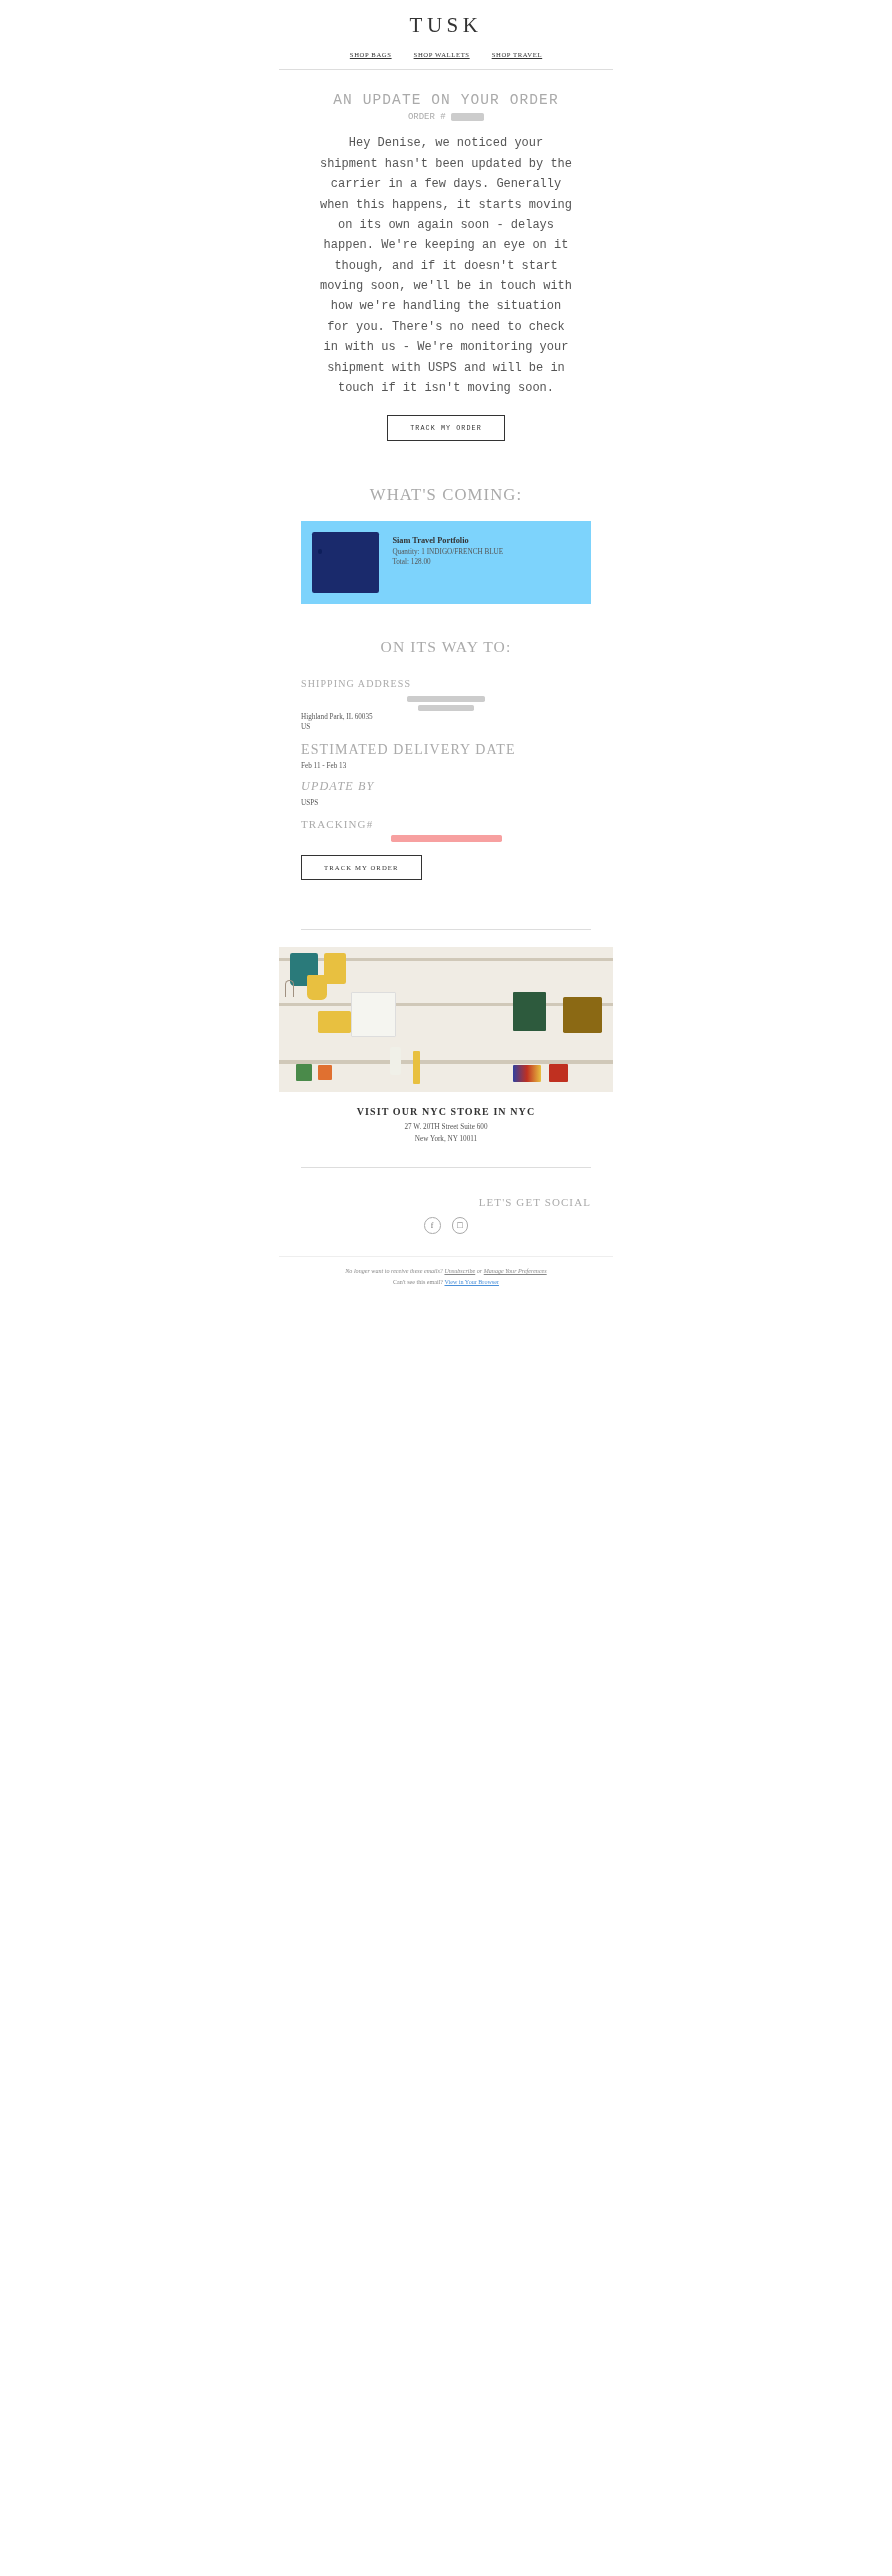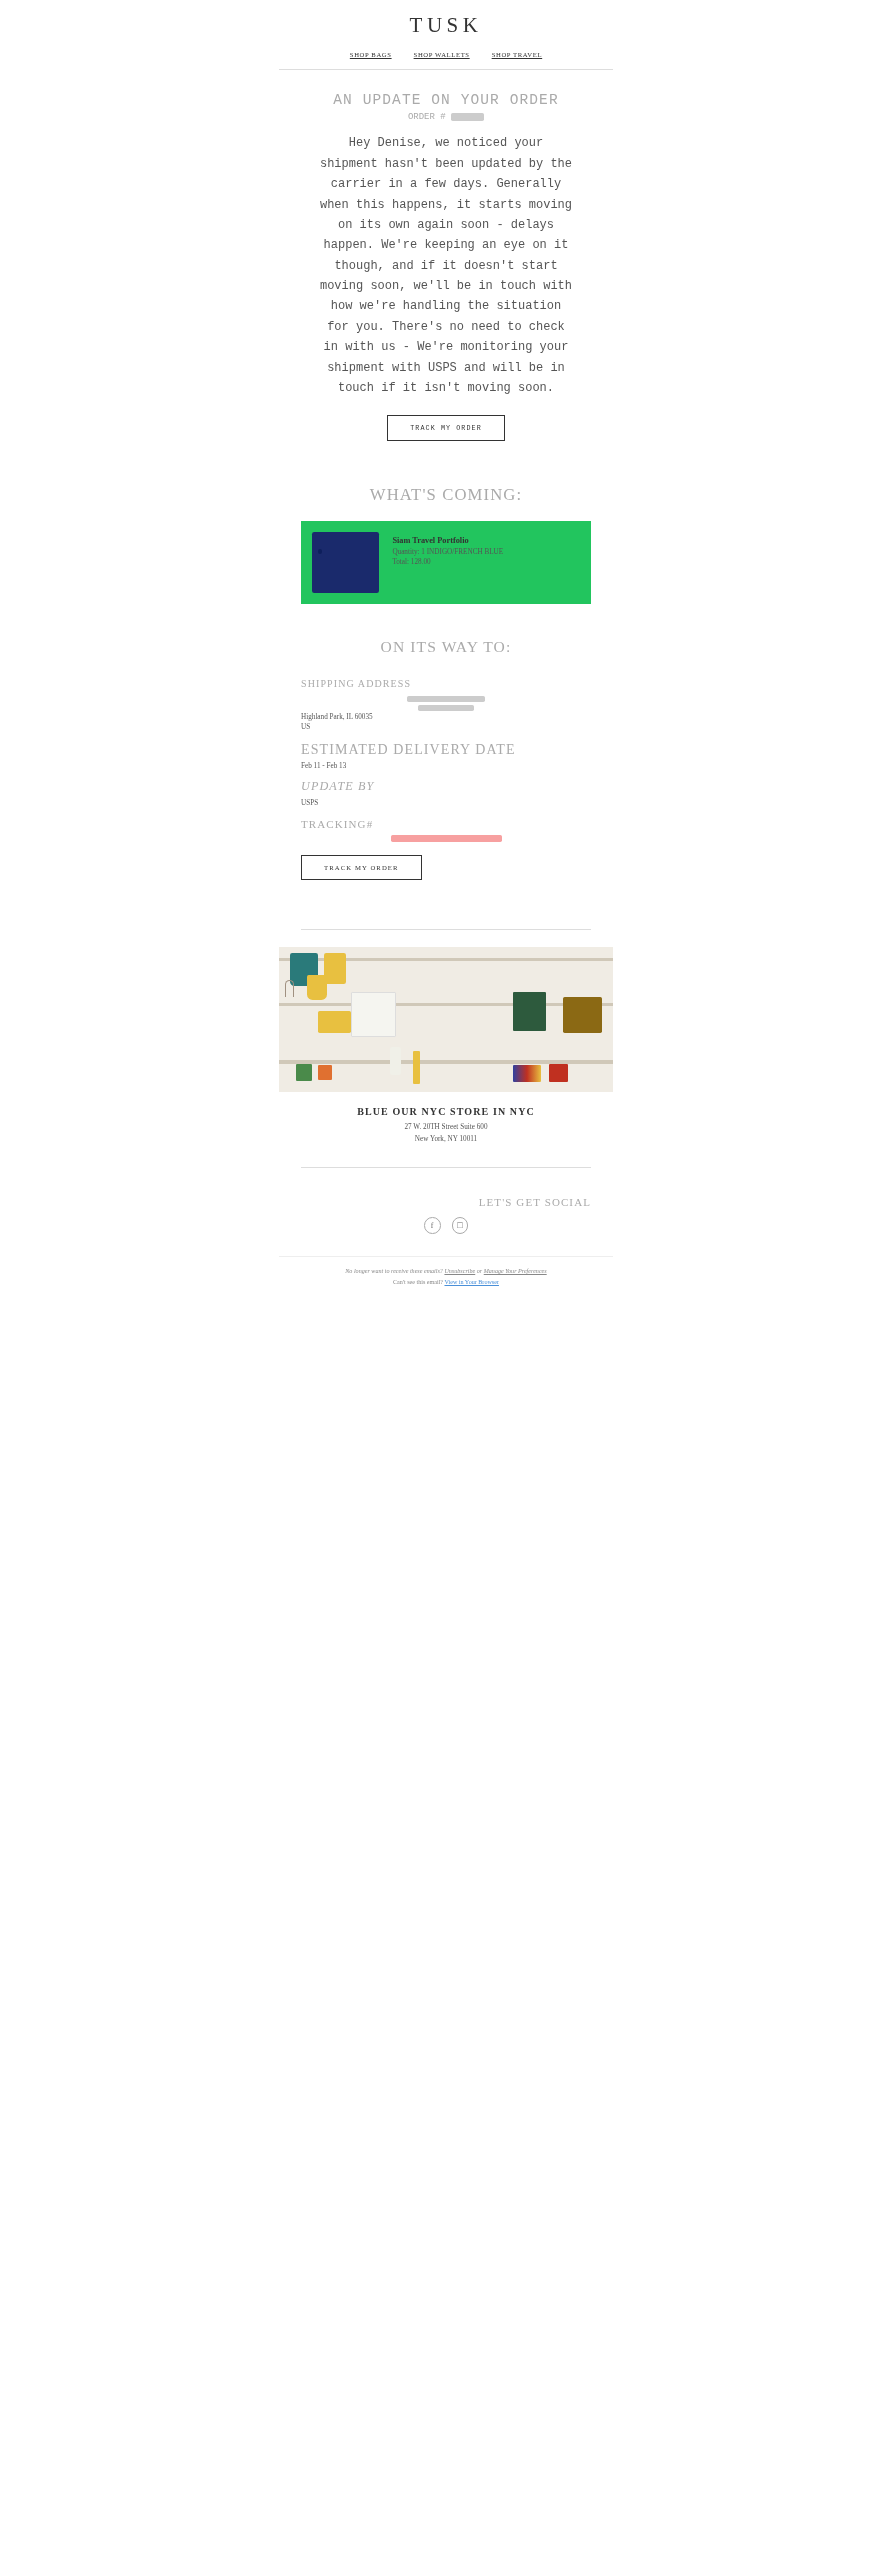--- a/index.html
+++ b/index.html
@@ -87,21 +87,21 @@
     .section-whats-coming h2 {
       font-size: 16.7px;
       font-weight: normal;
       letter-spacing: 1.1px;
       color: #aaa;
       margin-bottom: 16.7px;
     }
     .product-row {
       display: flex;
       align-items: flex-start;
-      background: #22c55e;
+      background: #7dd3fc;
       padding: 11px;
       margin-bottom: 16.7px;
       text-align: left;
     }
     .product-img {
       width: 67px;
       height: 61px;
       background: #1a2a6c;
       border-radius: 2.2px;
       flex-shrink: 0;
@@ -550,21 +550,21 @@
     <div class="item-green-small"></div>
     <div class="item-orange-small"></div>
     <div class="item-vase"></div>
     <div class="item-yellow-accent"></div>
     <div class="item-multicolor"></div>
     <div class="item-red-box"></div>
   </div>
 </div>
 
 <div class="store-section">
-  <h2>BLUE OUR NYC STORE IN NYC</h2>
+  <h2>VISIT OUR NYC STORE IN NYC</h2>
   <p>27 W. 20TH Street Suite 600</p>
   <p>New York, NY 10011</p>
 </div>
 
 <hr class="divider">
 
 <div class="social-section">
   <h3>LET'S GET SOCIAL</h3>
   <div class="social-icons">
     <div class="social-icon">

